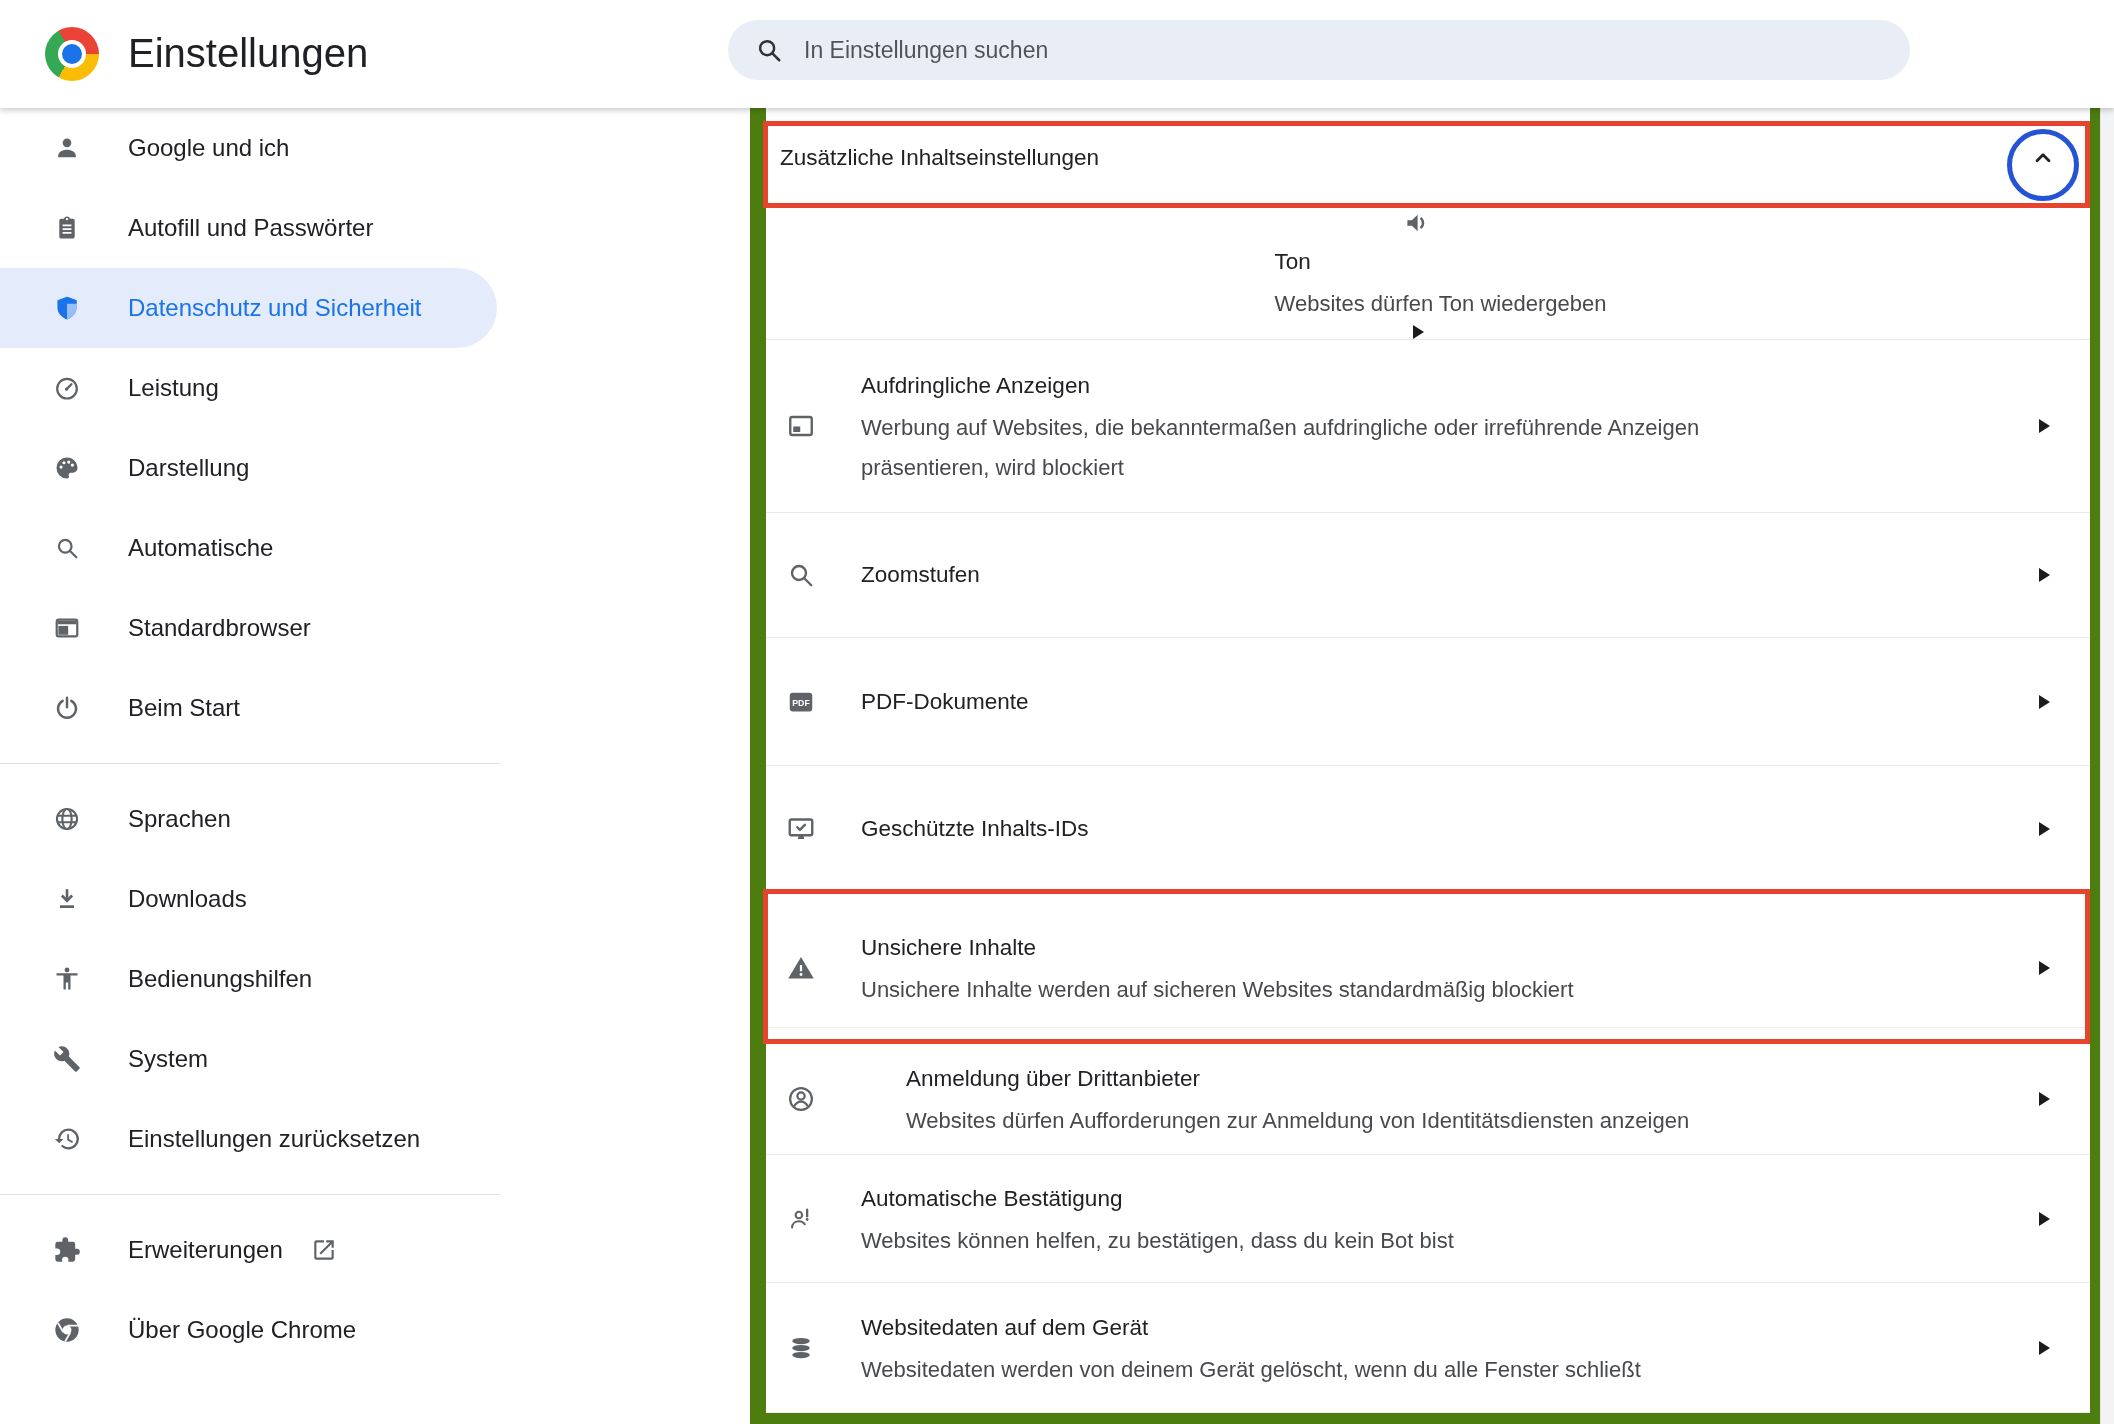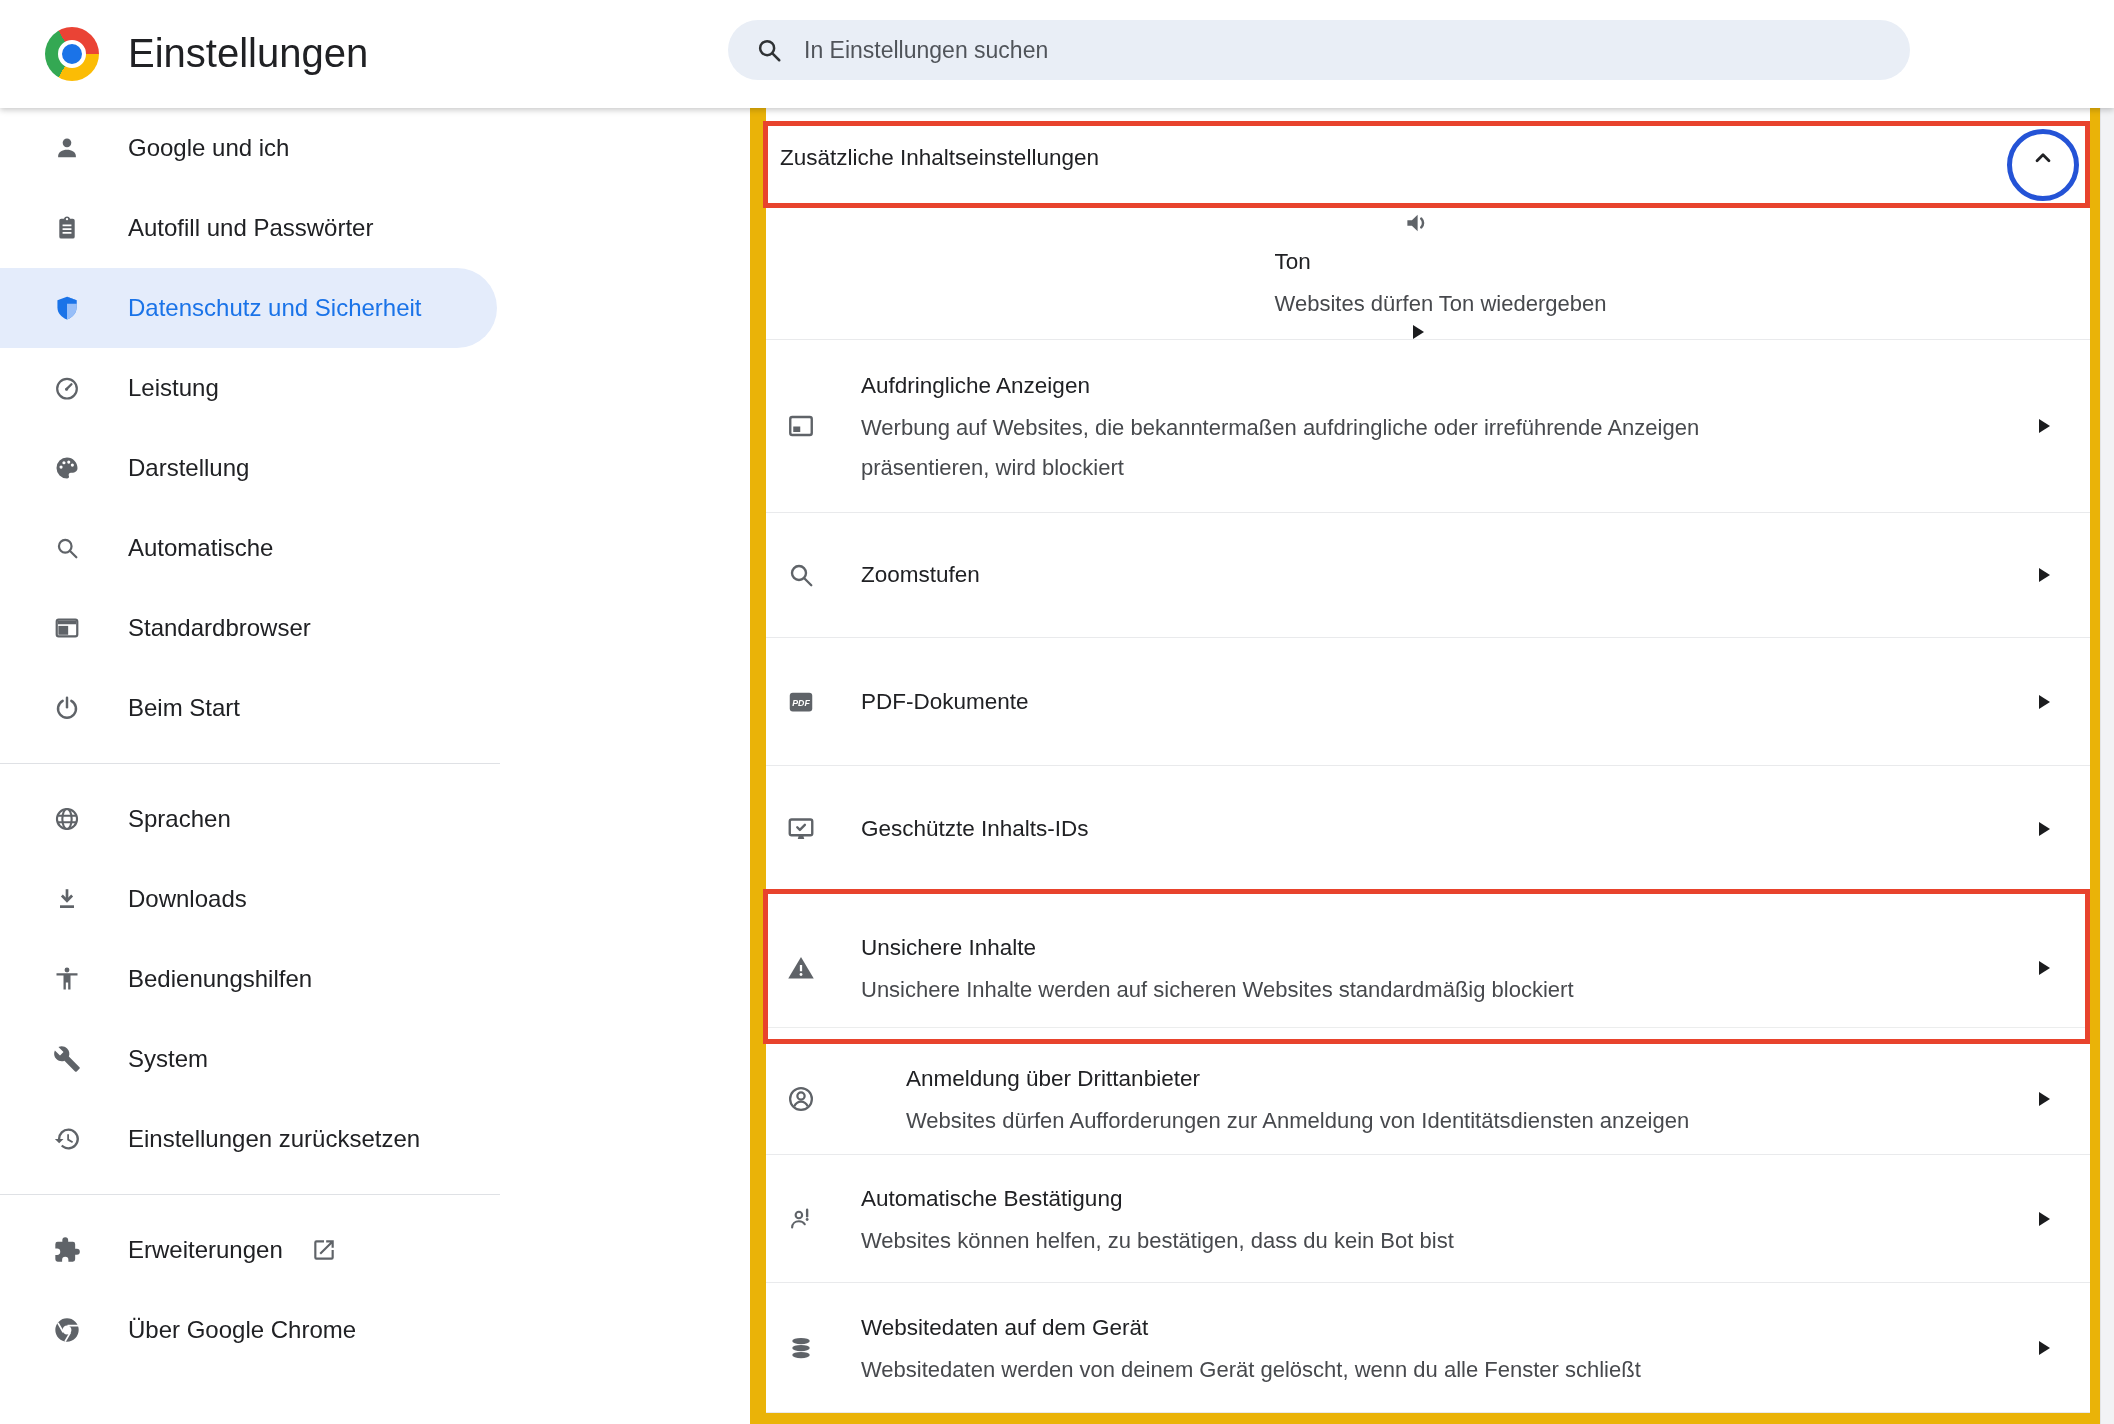--- a/index.html
+++ b/index.html
@@ -1,17 +1,17 @@
 <!DOCTYPE html>
 <html><head>
 <meta charset="utf-8">
 <style>
   html,body{margin:0;padding:0;background:#fff;}
   .app{position:relative;width:2114px;height:1424px;overflow:hidden;
-       font-family:"Liberation Sans",sans-serif;color:#202124;background:#eab308;}
+       font-family:"Liberation Sans",sans-serif;color:#202124;background:#4d7c0f;}
 
   
   .header{position:absolute;left:0;top:0;width:2114px;height:108px;background:#fff;
           box-shadow:0 2px 6px rgba(0,0,0,0.22);z-index:5;}
   .chrome-logo{position:absolute;left:45px;top:27px;width:54px;height:54px;border-radius:50%;
        background:conic-gradient(from 90deg,#fbbc05 0 120deg,#34a853 0 240deg,#ea4335 0 360deg);}
   .chrome-logo::after{content:"";position:absolute;inset:13px;border-radius:50%;
        background:#1a73e8;border:4px solid #fff;box-sizing:border-box;}
   .app-title{position:absolute;left:128px;top:0;height:108px;line-height:106px;
        font-size:40px;font-weight:400;color:#202124;}
@@ -37,21 +37,21 @@
   
   .content{position:absolute;left:766px;top:108px;width:1324px;background:#fff;z-index:1;}
   .section-row{height:100px;display:flex;align-items:center;justify-content:space-between;
        padding:12px 34px 12px 14px;box-sizing:border-box;border-bottom:1px solid #e9eaec;cursor:pointer;}
   .section-label{font-size:22.5px;color:#202124;}
   .collapse-btn{width:26px;height:26px;display:flex;align-items:center;justify-content:center;
        background:transparent;border:none;padding:0;cursor:pointer;}
   .row{display:flex;align-items:center;padding:0 40px 0 20px;box-sizing:border-box;
        border-bottom:1px solid #e9eaec;cursor:pointer;position:relative;background:#fff;}
   .row.nb{border-bottom:none;}
-  .row .ricon{width:30px;height:30px;flex:0 0 auto;display:flex;align-items:center;justify-content:center;font-style:italic;}
+  .row .ricon{width:30px;height:30px;flex:0 0 auto;display:flex;align-items:center;justify-content:center;}
   .row .text-col{margin-left:45px;display:flex;flex-direction:column;justify-content:center;flex:1;min-width:0;}
   .row .title{font-size:22.5px;color:#202124;line-height:44px;}
   .row .sub{font-size:22px;color:#47494d;line-height:40px;max-width:950px;}
   .row .sub:empty{display:none;}
   .chev{width:0;height:0;border-left:11px solid #1b1c1e;border-top:7.5px solid transparent;
        border-bottom:7.5px solid transparent;flex:0 0 auto;}
   .r1{height:132px;flex-direction:column;} .r2{height:173px;} .r3{height:125px;} .r4{height:128px;} .r5{height:126px;}
   .r6{height:151px;} .r7{height:112px;gap:45px;} .r8{height:128px;} .r9{height:130px;}
   .r6::after{content:"";position:absolute;left:0;right:0;bottom:15px;height:1px;background:#eceded;}
 

